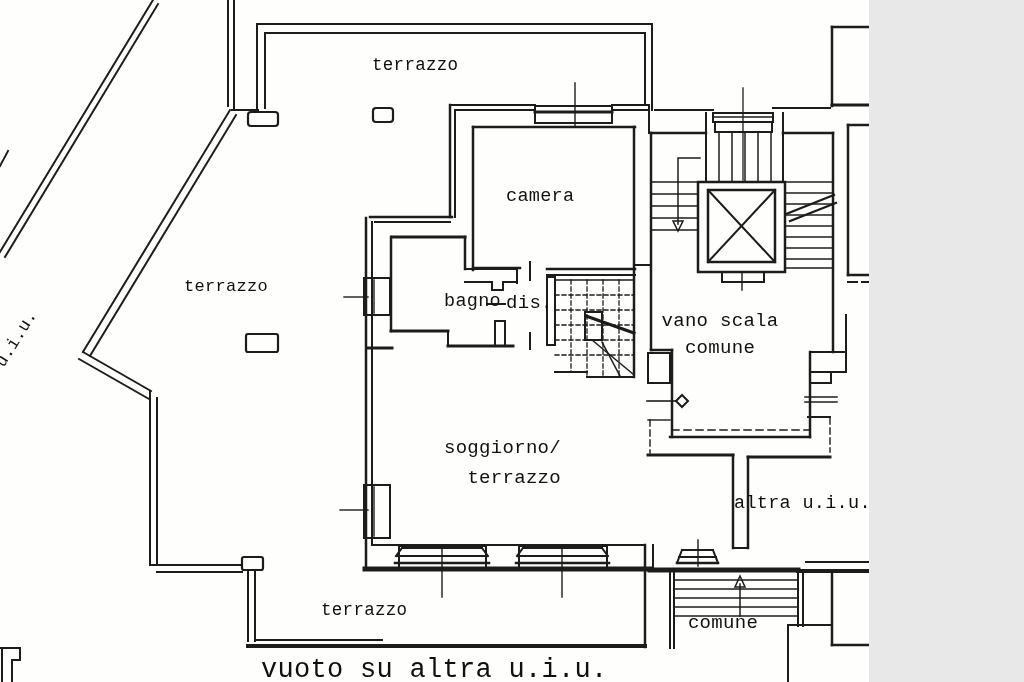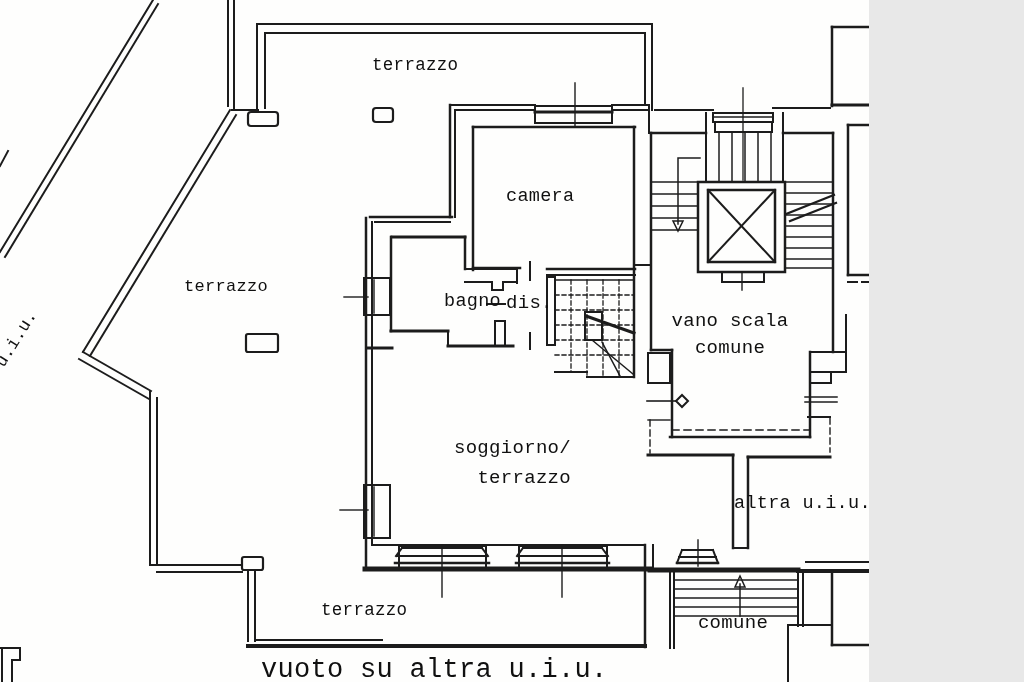--- a/index.html
+++ b/index.html
@@ -8,21 +8,21 @@
     overflow:hidden;font-family:Liberation Mono, monospace;
   }
   #plan-svg{position:absolute;left:0;top:0;}
   #plan-svg line,#plan-svg path,#plan-svg rect,#plan-svg polyline{
     stroke:var(--line,#1c1c1c);fill:none;stroke-linecap:square;
   }
   .lbl{
     position:absolute;color:var(--text,#101010);white-space:nowrap;
     letter-spacing:.3px;line-height:1.15;
   }
-  .lbl.center{text-align:center;white-space:normal;padding-left:10px;}
+  .lbl.center{text-align:center;white-space:normal;}
   #lbl-terrazzo-top{left:372px;top:55px;font-size:17.5px;}
   #lbl-terrazzo-left{left:184px;top:277px;font-size:17px;}
   #lbl-terrazzo-bottom{left:321px;top:600px;font-size:17.5px;}
   #lbl-camera{left:506px;top:186px;font-size:18.5px;}
   #lbl-bagno{left:403px;top:291px;font-size:18.5px;margin-left:41px;}
   #lbl-dis{left:506px;top:293px;font-size:19px;}
   #lbl-vano-scala{left:652px;top:308px;width:136px;font-size:19px;line-height:27px;}
   #lbl-soggiorno{left:441px;top:433px;width:120px;font-size:19px;line-height:30px;text-align:right;}
   #lbl-altra-uiu{left:734px;top:493px;font-size:18.5px;}
   #lbl-vuoto-passaggio{left:662px;top:611px;width:122px;font-size:19px;line-height:25px;}

